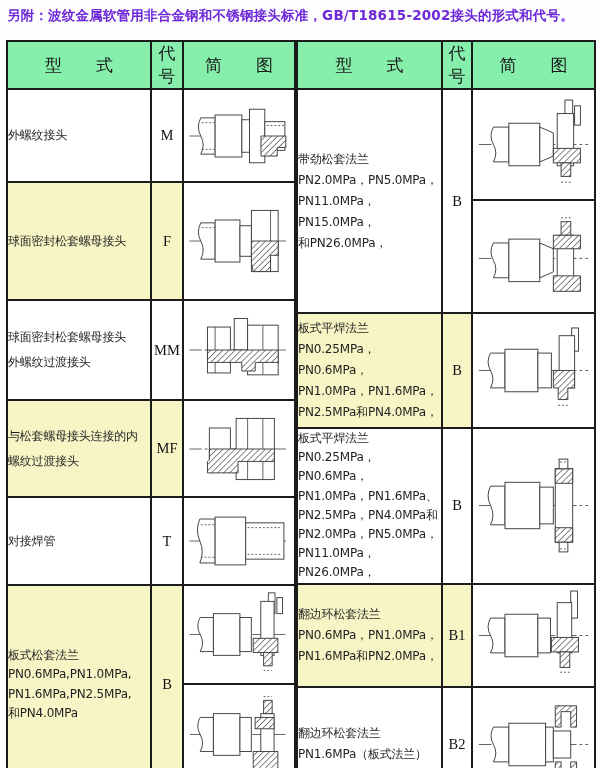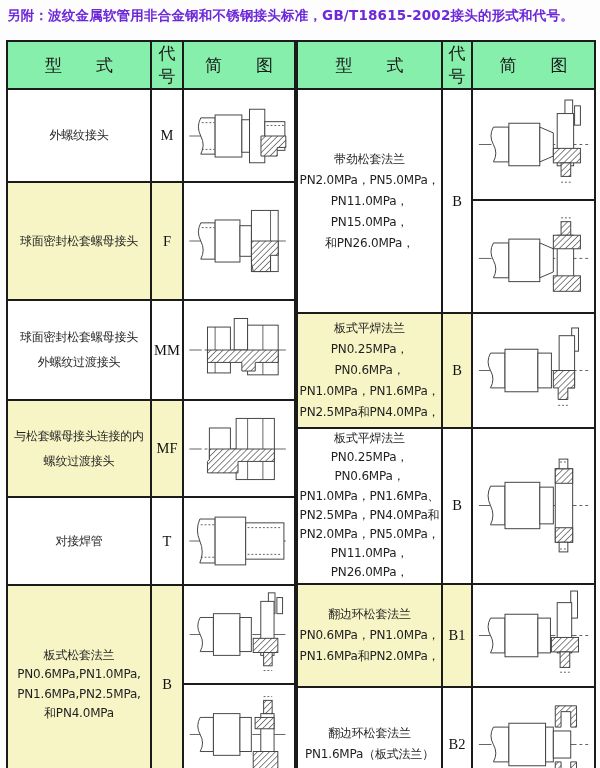--- a/index.html
+++ b/index.html
@@ -4,21 +4,21 @@
 <style>
   html,body{margin:0;padding:0;}
   .page{position:relative;width:600px;height:768px;background:#fdfdfd;overflow:hidden;
         font-family:"DejaVu Sans",sans-serif;}
   .title{position:absolute;left:7px;top:7px;width:590px;font-size:13.5px;font-weight:bold;
          color:#6d28d9;letter-spacing:0.2px;}
   table.tbl{position:absolute;border-collapse:collapse;table-layout:fixed;background:#fff;}
   table.tbl td, table.tbl th{border:2px solid #1b1b1b;padding:0;overflow:hidden;}
   th.hd{background:#86efac;font-size:17px;font-weight:normal;color:#1a1a1a;
         text-align:center;vertical-align:middle;}
-  td.tc{font-size:12px;color:#1f1f1f;text-align:center;vertical-align:middle;
+  td.tc{font-size:12px;color:#1f1f1f;text-align:left;vertical-align:middle;
         padding:5px 6px 5px 12px;white-space:pre-line;letter-spacing:-0.2px;}
   td.cc{font-family:"Liberation Serif",serif;font-size:14.5px;text-align:center;
         vertical-align:middle;color:#111;}
   td.dc{text-align:center;vertical-align:middle;background:#fff;}
   .hl{background:#f7f5c6;}
   .lh20{line-height:2.05;}
   .lh17{line-height:1.75;margin-left:8px;}
   .lh16{line-height:1.6;}
   svg.dg{display:block;margin:0 auto;}
   .dg .s{fill:#fff;stroke:#3f3f3f;stroke-width:1;}

